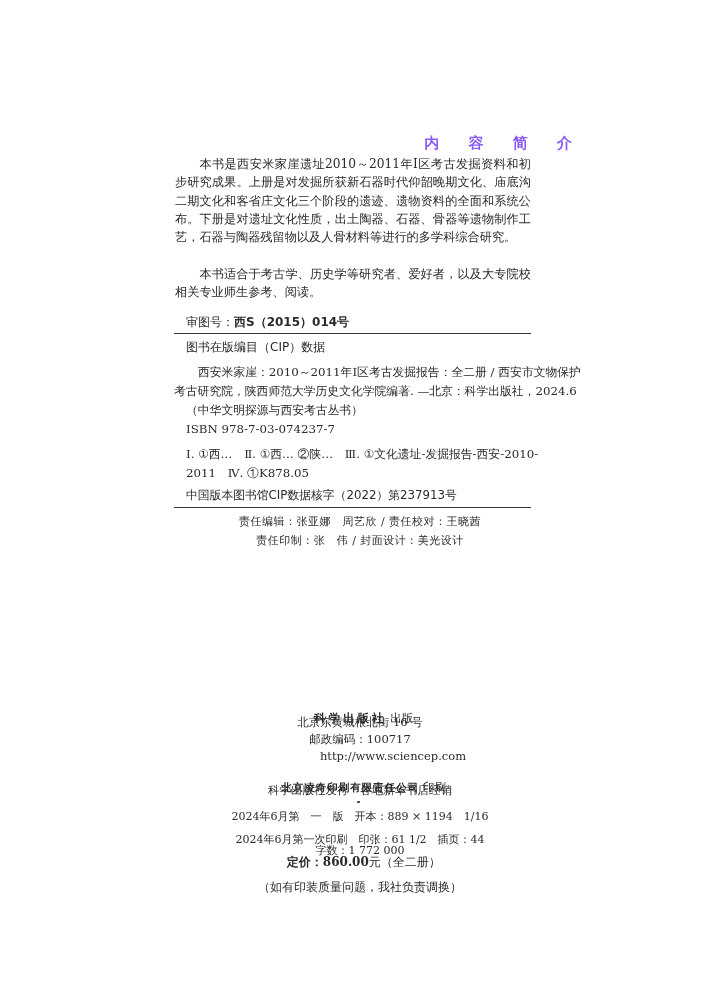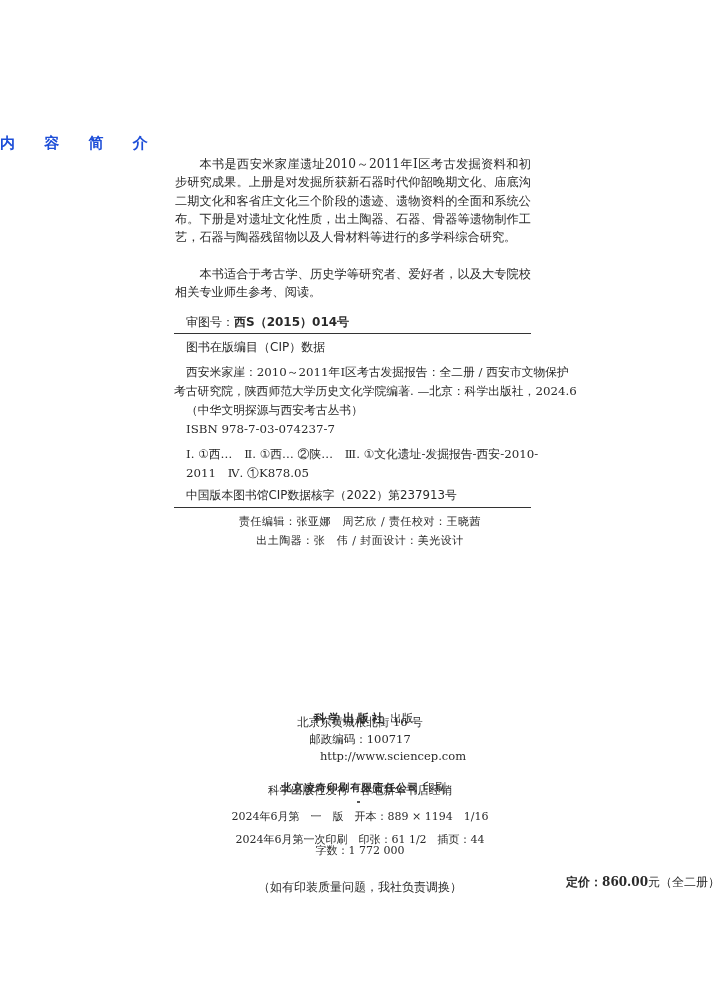--- a/index.html
+++ b/index.html
@@ -9,26 +9,26 @@
   body {
     width: 720px; height: 1000px;
     position: relative;
     overflow: hidden;
     color: #2a2a2a;
     font-family: "DejaVu Serif", "Liberation Serif", serif;
   }
   .abs { position: absolute; }
   .title {
     left: 0; width: 584px; top: 134px;
-    text-align: left;
+    text-align: right;
     font-family: "DejaVu Sans", sans-serif;
     font-weight: bold;
     font-size: 15px;
     letter-spacing: 12px;
-    color: #1d4ed8;
+    color: #8b5cf6;
   }
   .para {
     left: 175px; width: 356px;
     font-size: 12.2px;
     line-height: 18.3px;
     text-align: justify;
     text-indent: 2em;
     margin: 0;
   }
   .p1 { top: 155px; }
@@ -72,45 +72,45 @@
 <p class="abs para p2">本书适合于考古学、历史学等研究者、爱好者，以及大专院校相关专业师生参考、阅读。</p>
 
 <div class="abs review sans">
   <span>审图号：</span><span class="bold">西S（2015）014号</span>
 </div>
 
 <div class="abs line line1"></div>
 
 <div class="abs cip-head sans">图书在版编目（CIP）数据</div>
 
-<div class="abs cip-line" style="top:365px; left:186px;">西安米家崖：2010～2011年Ⅰ区考古发掘报告：全二册 / 西安市文物保护</div>
+<div class="abs cip-line" style="top:365px; left:198px;">西安米家崖：2010～2011年Ⅰ区考古发掘报告：全二册 / 西安市文物保护</div>
 <div class="abs cip-line" style="top:384px; left:174px;">考古研究院，陕西师范大学历史文化学院编著. —北京：科学出版社，2024.6</div>
 <div class="abs cip-line" style="top:403px; left:186px;">（中华文明探源与西安考古丛书）</div>
 <div class="abs cip-line" style="top:422px; left:186px;">ISBN 978-7-03-074237-7</div>
 <div class="abs cip-line" style="top:447px; left:186px;">Ⅰ. ①西…　Ⅱ. ①西… ②陕…　Ⅲ. ①文化遗址-发掘报告-西安-2010-</div>
 <div class="abs cip-line" style="top:466px; left:174px;margin-left:12px;">2011　Ⅳ. ①K878.05</div>
 <div class="abs cip-line sans" style="top:488px; left:186px;">中国版本图书馆CIP数据核字（2022）第237913号</div>
 
 <div class="abs line line2"></div>
 
 <div class="abs credits" style="top:514px;">责任编辑：张亚娜　周艺欣 / 责任校对：王晓茜</div>
-<div class="abs credits" style="top:533px;">出土陶器：张　伟 / 封面设计：美光设计</div>
+<div class="abs credits" style="top:533px;">责任印制：张　伟 / 封面设计：美光设计</div>
 
 <div class="abs center-block" style="top:697px;">
   <span class="stylized">科学出版社</span><span> 出版</span>
 </div>
 <div class="abs center-block" style="top:715px;">北京东黄城根北街 16 号</div>
 <div class="abs center-block" style="top:732px;">邮政编码：100717</div>
 <div class="abs center-block" style="top:749px;margin-left:33px;">http://www.sciencep.com</div>
 <div class="abs center-block" style="top:766px;">
   <span class="stylized" style="font-size:10.5px; letter-spacing:1px;">北京凌奇印刷有限责任公司</span><span> 印刷</span>
 </div>
 <div class="abs center-block" style="top:783px;">科学出版社发行　各地新华书店经销</div>
 
 <div class="abs dot-mark" style="top:801px;"></div>
 
 <div class="abs center-block" style="top:809px; font-size:11px;">2024年6月第　一　版　开本：889 × 1194　1/16</div>
 <div class="abs center-block" style="top:826px; font-size:11px;margin-top:6px;">2024年6月第一次印刷　印张：61 1/2　插页：44</div>
 <div class="abs center-block" style="top:843px; font-size:11px;">字数：1 772 000</div>
-<div class="abs center-block sans" style="top:860px; font-size:12px;text-align:right;">
+<div class="abs center-block sans" style="top:840px; font-size:12px;">
   <span class="bold">定价：</span><span class="bold" style="font-family:'DejaVu Serif', serif;">860.00</span><span>元（全二册）</span>
 </div>
 <div class="abs center-block" style="top:879px; font-size:12px;">（如有印装质量问题，我社负责调换）</div>
 
 </body></html>

